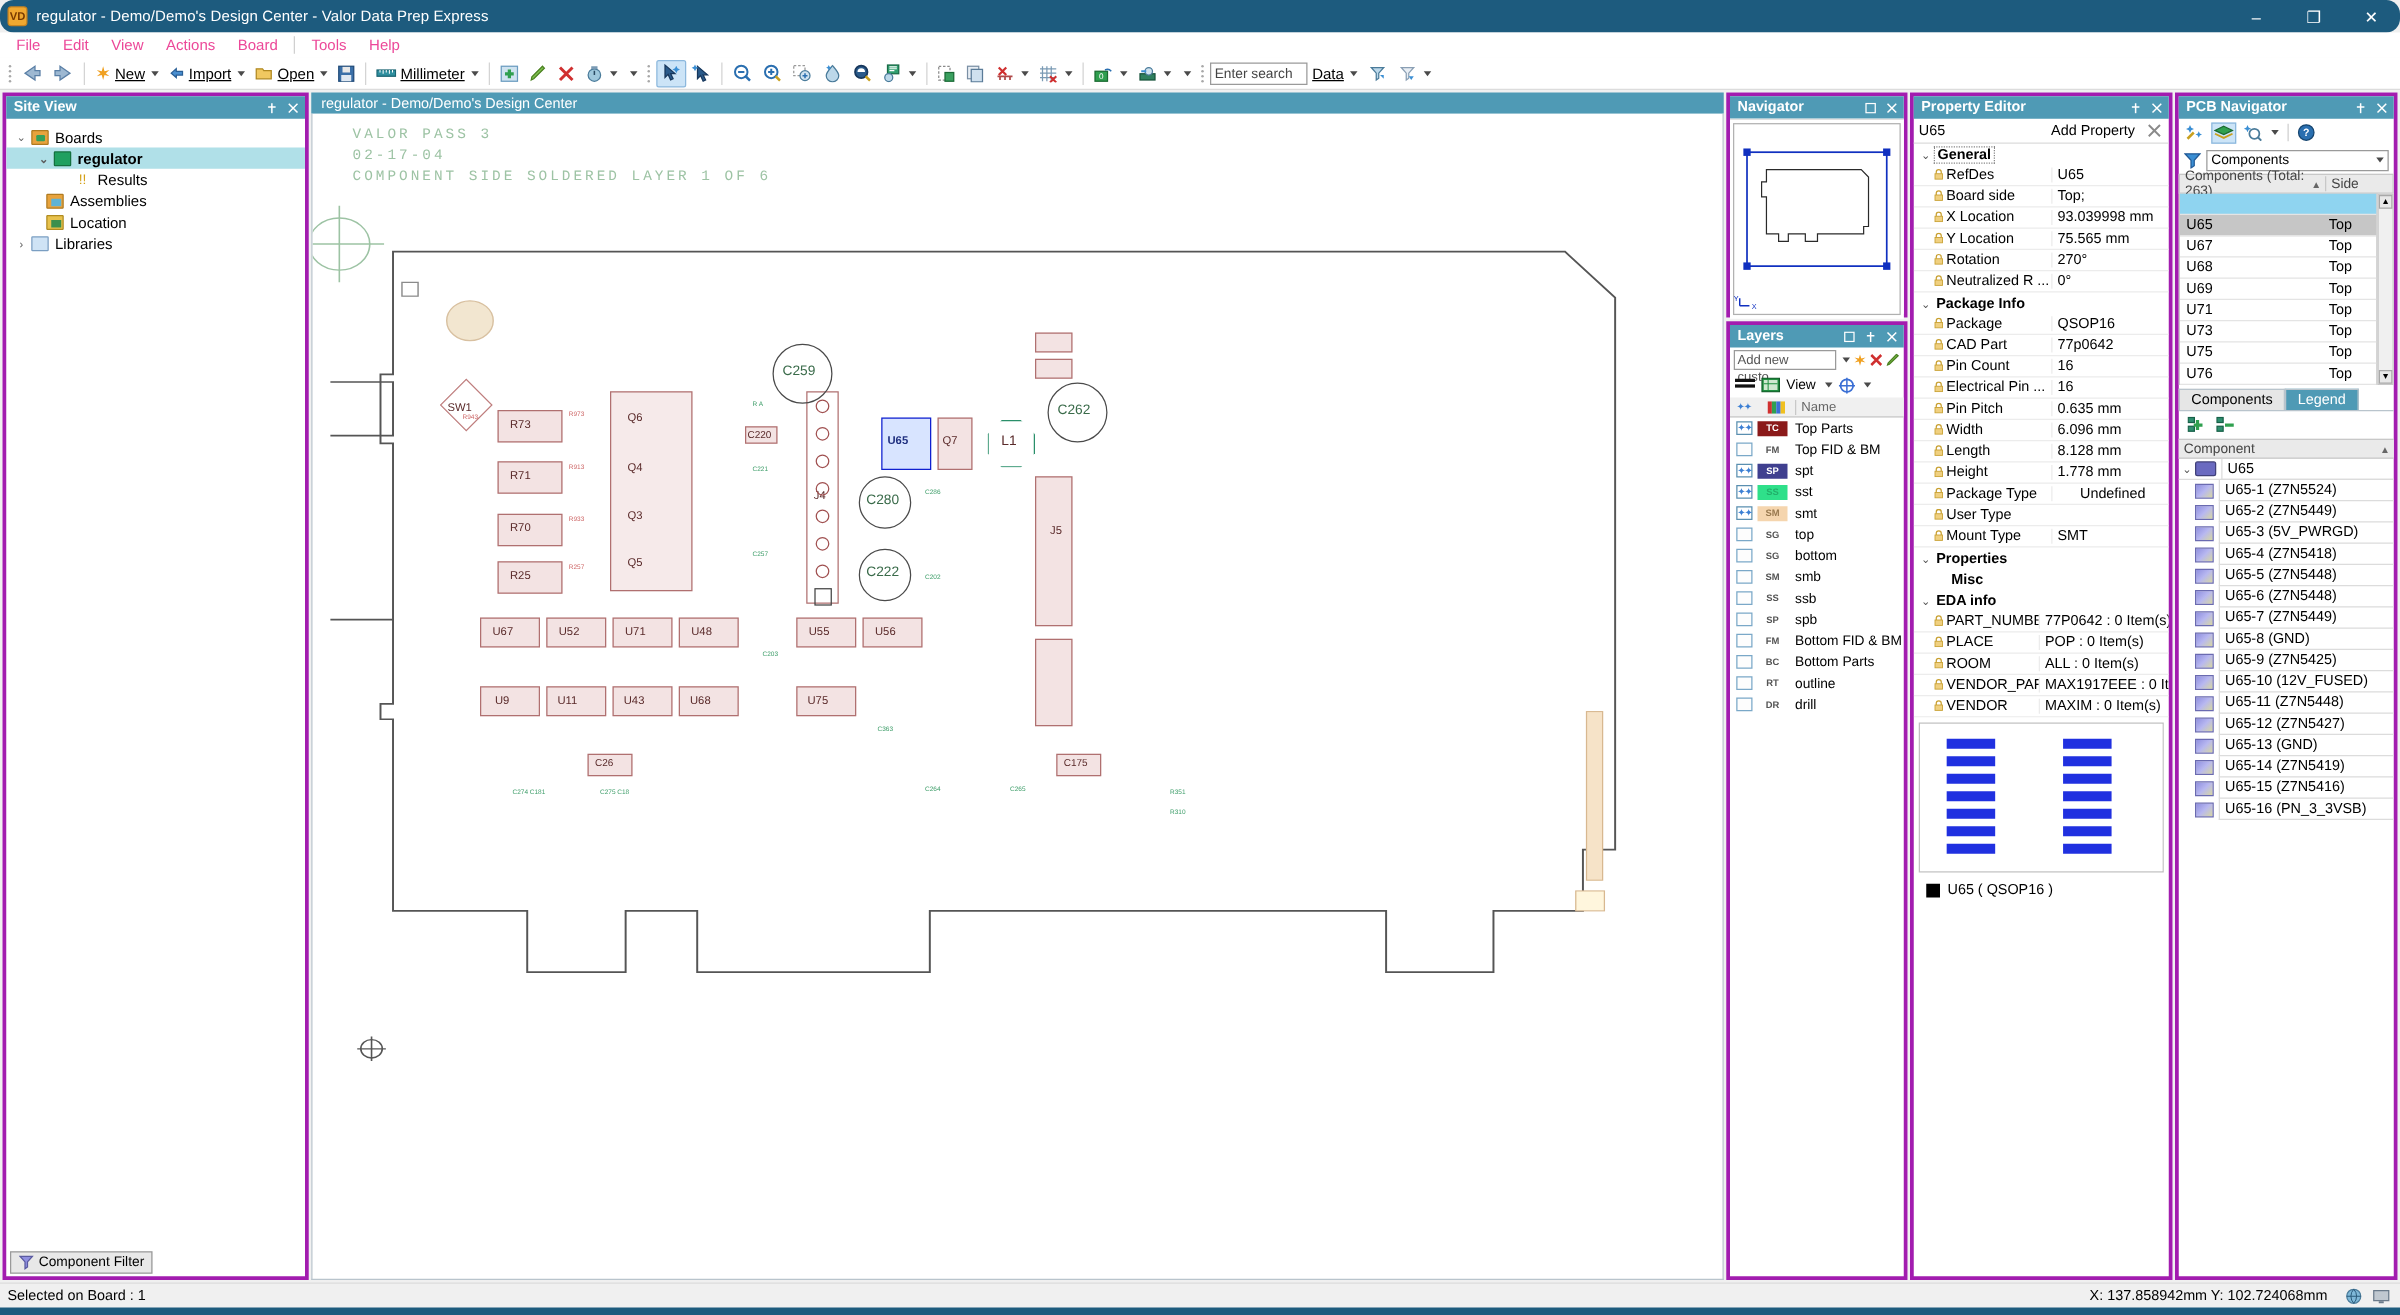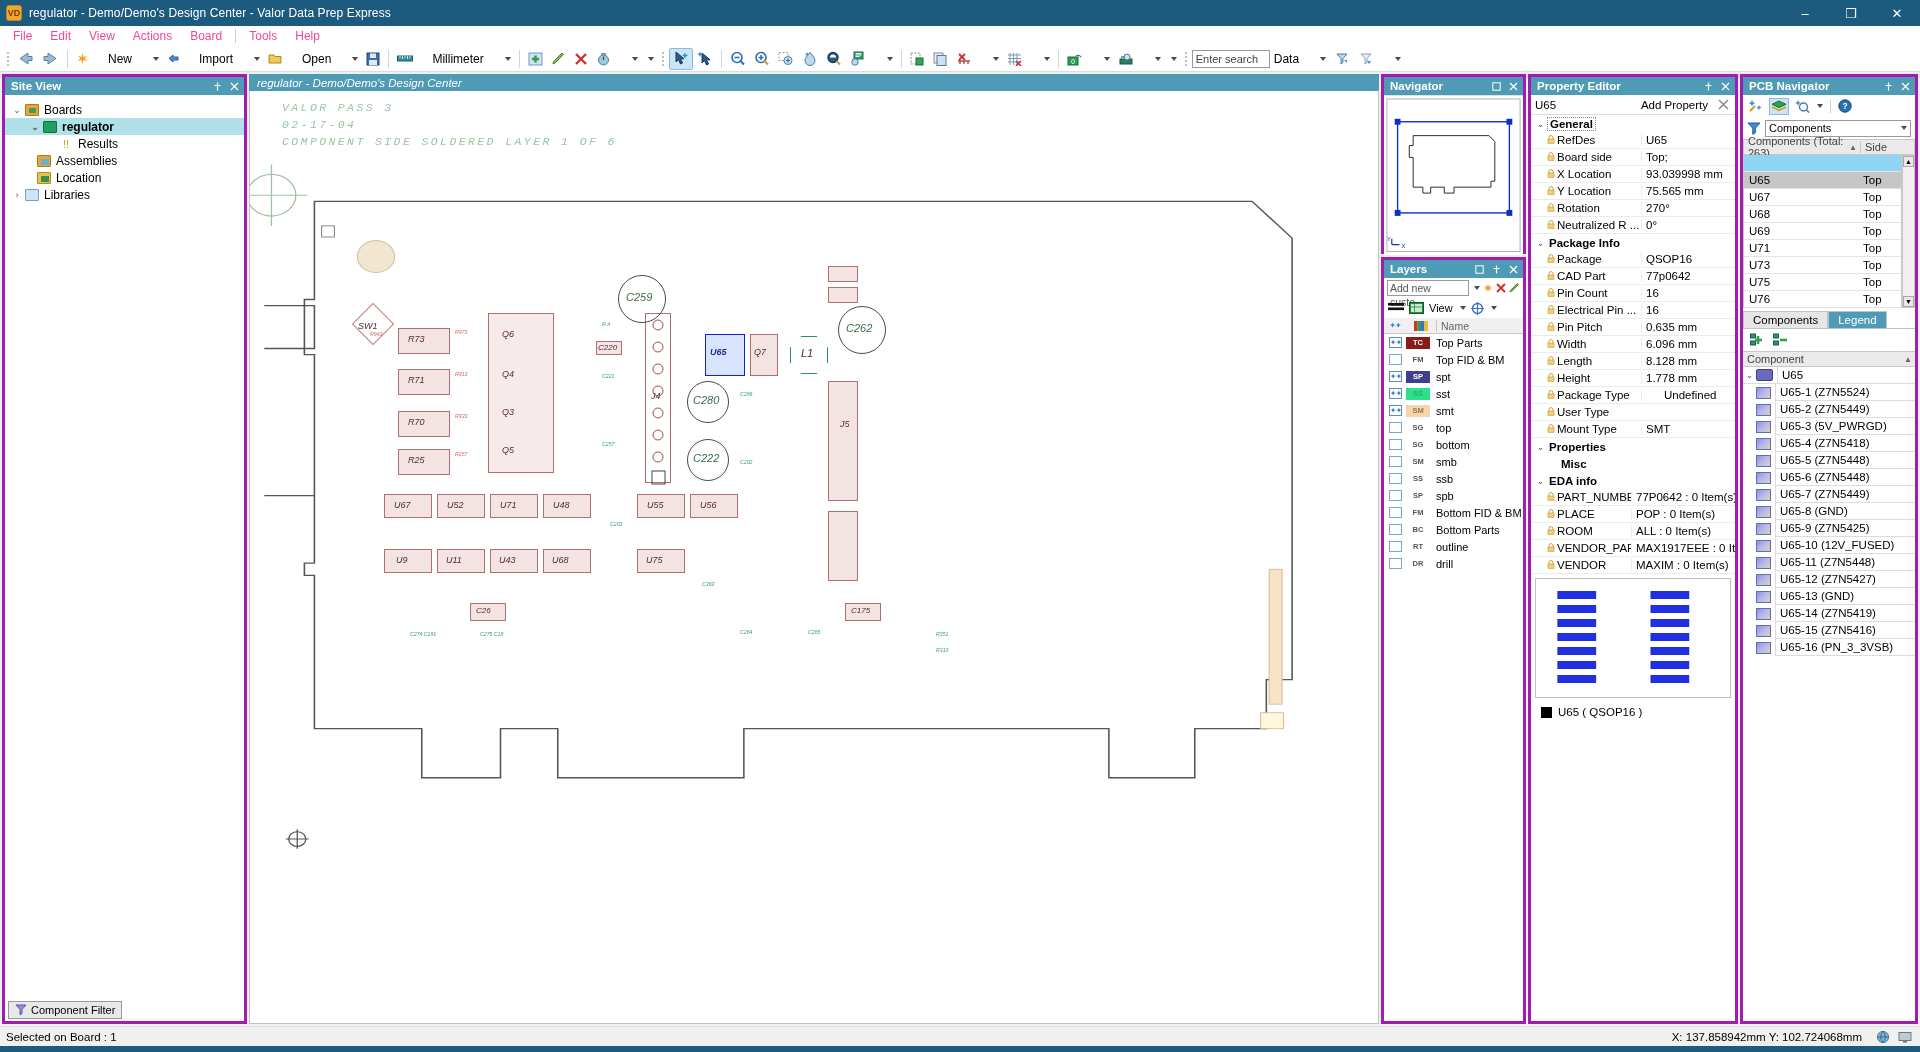--- a/index.html
+++ b/index.html
@@ -10,21 +10,21 @@
     font-family: "Liberation Sans", sans-serif;
     font-size: 12px;
     background: #f0f0f0;
     color: #000;
   }
   .app { width:1920px; height:1052px; display:flex; flex-direction:column; background:#f0f0f0; }
 
   
   .titlebar {
     height: 26px; background: #1d5b7e; color: #fff;
-    display:flex; align-items:center; padding-left:6px; flex:0 0 26px;
+    display:flex; align-items:center; padding-left:6px; flex:0 0 26px;border-radius:11px;
   }
   .titlebar .tlogo {
     width:16px;height:16px;border-radius:3px;background:#f0a830;
     display:flex;align-items:center;justify-content:center;
     font-size:9px;color:#7a3b00;font-weight:bold;margin-right:7px;
     border:1px solid #c98420;
   }
   .titlebar .ttext { font-size:12px; letter-spacing:0.1px; }
   .titlebar .wbtns { margin-left:auto; display:flex; height:26px; }
   .titlebar .wbtn {
@@ -35,21 +35,21 @@
   
   .menubar { height:20px; background:#fff; display:flex; align-items:center; padding-left:4px; flex:0 0 20px; border-bottom:1px solid #fff;}
   .menubar .mi { padding:2px 9px; font-size:12px; color:#ec4899; }
   .menubar .msep { width:1px;height:14px;background:#d0d0d0;margin:0 4px; }
 
   
   .toolbar { height:26px; background:#fff; display:flex; align-items:center; padding:0 2px; flex:0 0 26px; border-bottom:1px solid #dcdcdc;}
   .grip { width:7px;height:18px; margin:0 2px; display:flex; flex-direction:column; justify-content:center; align-items:center; gap:2px;}
   .grip i { display:block;width:2px;height:2px;background:#a8a8a8;border-radius:50%; }
   .tsep { width:1px;height:18px;background:#d4d4d4;margin:0 4px; }
-  .tbtn { height:22px; display:flex; align-items:center; padding:0 3px; gap:19px; border:1px solid transparent; border-radius:2px; white-space:nowrap;}
+  .tbtn { height:22px; display:flex; align-items:center; padding:0 3px; gap:3px; border:1px solid transparent; border-radius:2px; white-space:nowrap;text-decoration:underline;}
   .tbtn.act { background:#cce4f7; border-color:#8cb8dd; }
   .tbtn .lbl { font-size:12px; }
   .caret { width:0;height:0;border-left:3px solid transparent;border-right:3px solid transparent;border-top:4px solid #4a4a4a; margin-left:2px;}
   .searchbox {
     width:78px;height:18px;border:1px solid #9a9a9a;background:#fff;
     font-size:11px; color:#444; padding:0 3px; line-height:16px; overflow:hidden;
   }
 
   
   .main { flex:1 1 auto; display:flex; min-height:0; background:#f0f0f0; padding:0; }
@@ -75,21 +75,21 @@
   .ti-results { background:transparent; color:#d4a017; font-size:11px; line-height:12px; text-align:center;}
   .ti-asm { background:#e8a33d;border:1px solid #b07b20;}
   .ti-asm::after{content:"";display:block;width:8px;height:6px;background:#5fb3d4;margin:3px 0 0 3px;}
   .ti-proj { background:#e8c24d;border:1px solid #b08b20;}
   .ti-proj::after{content:"";display:block;width:8px;height:6px;background:#3b8f4d;margin:3px 0 0 3px;}
   .ti-lib { background:#cfe3f5;border:1px solid #7a9ec2;}
   .comp-filter-bar { height:22px; display:flex; align-items:center; padding:0 3px; flex:0 0 22px;}
   .cfbtn { height:18px;border:1px solid #9a9a9a;background:#e8e8e8;display:flex;align-items:center;gap:4px;padding:0 6px;font-size:11px;}
 
   
-  .canvaswrap { flex:1 1 auto; margin:2px 1px; display:flex; flex-direction:column; min-width:0;font-style:italic; }
+  .canvaswrap { flex:1 1 auto; margin:2px 1px; display:flex; flex-direction:column; min-width:0; }
   .canvas-tabbar { height:17px; background:#4f9ab5; color:#fff; display:flex; align-items:center; padding-left:8px; font-size:11.5px; flex:0 0 17px;}
   .canvas { flex:1 1 auto; background:#fff; border:1px solid #b9c4cc; border-top:none; position:relative; overflow:hidden;}
   .silk { position:absolute; font-family:"Liberation Mono", monospace; color:#9dc3a4; letter-spacing:2.4px; font-size:11.5px; white-space:nowrap;}
   .tinyref { position:absolute; color:#cf6a6a; font-size:5.2px; font-family:"Liberation Sans",sans-serif; white-space:nowrap;}
   .greenref { position:absolute; color:#3f9e6a; font-size:5.2px; white-space:nowrap;}
   .pkg { position:absolute; border:1px solid #b07070; background:#f3e3e3; }
   .pkg.lg { background:#f6eaea; }
   .pkgname { position:absolute; color:#5a2a2a; font-size:9px; font-weight:normal;}
   .bigcirc { position:absolute; border:1px solid #666; border-radius:50%; }
 

